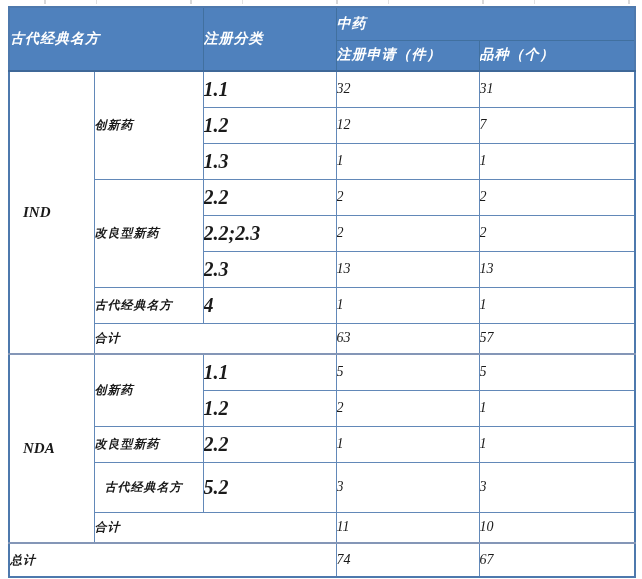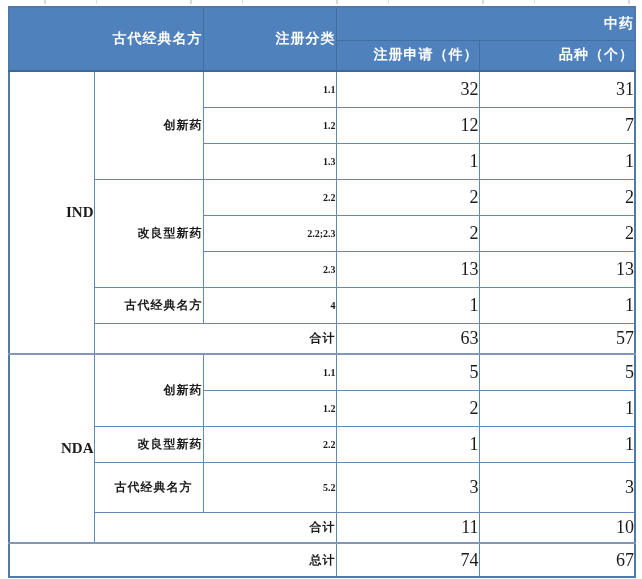--- a/index.html
+++ b/index.html
@@ -13,38 +13,38 @@
       transparent 0 38px, #b9b9b9 38px 40px, transparent 40px 90px,
       #c9c9c9 90px 91px, transparent 91px 146px); opacity: .55; }
 
   table.reg { position: absolute; top: 6px; left: 8px; width: 626px;
     border-collapse: collapse; table-layout: fixed;
     border: 2px solid #4e79ad; }
 
   col.c1 { width: 85px; } col.c2 { width: 109px; } col.c3 { width: 133px; }
   col.c4 { width: 143px; } col.c5 { width: 156px; }
 
-  th, td { text-align: right; vertical-align: middle; overflow: hidden; }
+  th, td { text-align: left; vertical-align: middle; overflow: hidden; font-style: italic; }
 
   
   thead th { background: #4f81bd; color: #ffffff; font-weight: bold;
     font-family: "Liberation Sans", sans-serif; font-size: 14px;
     letter-spacing: 1px; border: 1px solid #41709f; }
   thead { border-bottom: 2px solid #3f6898; }
   tr.hrow1 { height: 33px; } tr.hrow2 { height: 31px; }
 
   
   tbody td { border: 1px solid #6288b8; font-size: 14px; color: #1a1a1a; }
   tr.r { height: 36px; } tr.r-sub { height: 31px; } tr.r-tall { height: 50px; }
   tr.r-total { height: 34px; margin-top: 20px; }
 
   td.zh { font-weight: bold; font-size: 12px; letter-spacing: 1px; }
   td.cat { font-weight: bold; font-size: 15px; font-family: "Liberation Serif", serif; padding-left: 13px; }
-  td.cls { font-weight: bold; font-size: 10px; padding-left: 17px; }
-  td.num { font-size: 18px; }
+  td.cls { font-weight: bold; font-size: 20px; }
+  td.num { font-size: 14px; }
   td.wrap { letter-spacing: 1px; line-height: 1.35; padding: 0 10px; }
 
   tbody.sec { border-top: 2px solid #8496b7; }
   tbody.total-sec { border-top: 2px solid #8496b7; }
 </style>
 </head>
 <body>
 
 <div class="page">
   <div class="crop-strip"></div>

